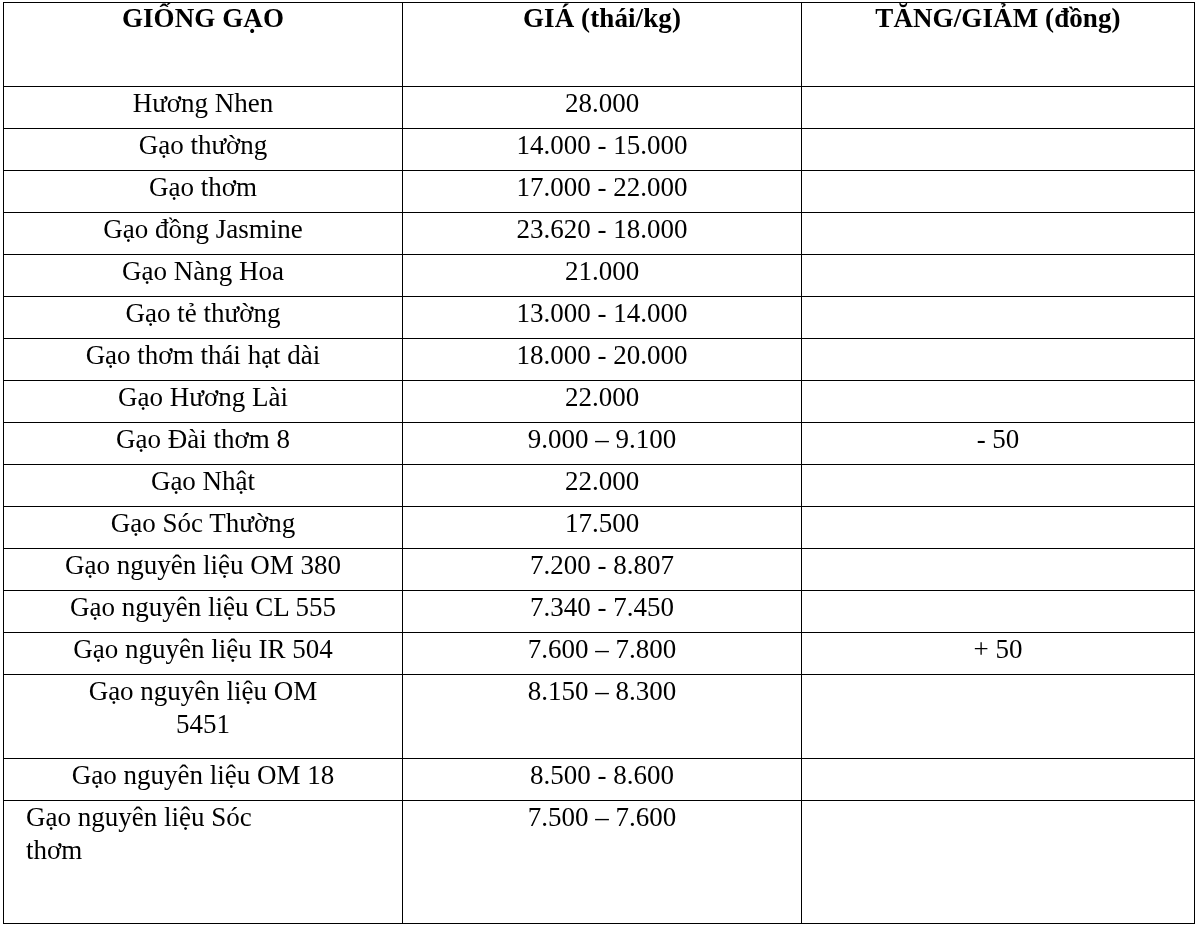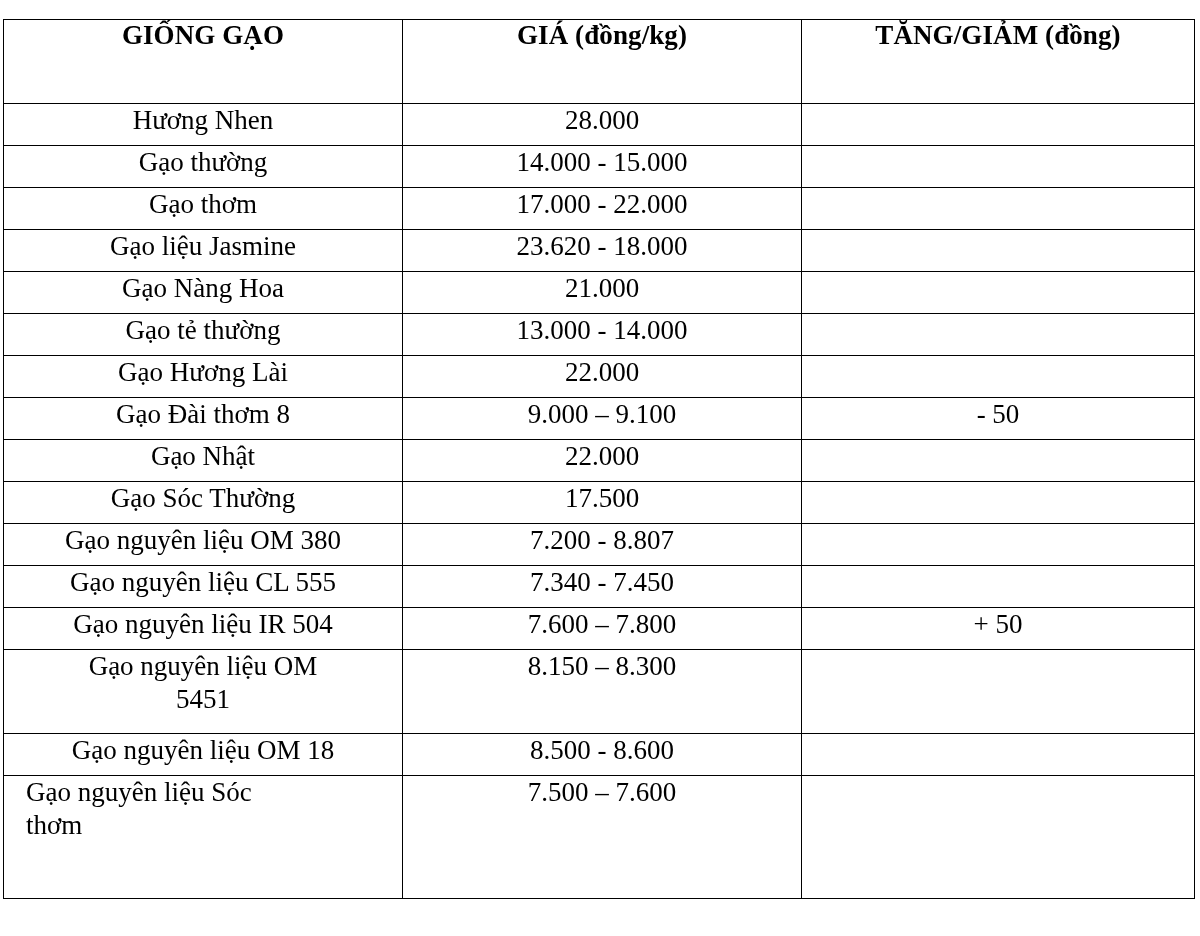--- a/index.html
+++ b/index.html
@@ -21,21 +21,21 @@
     height: 936px;
     background: #ffffff;
     box-sizing: border-box;
   }
 
   table.price-table {
     border-collapse: collapse;
     table-layout: fixed;
     width: 1191px;
     margin-left: 3px;
-    margin-top: 19px;
+    margin-top: 2px;
     background: #ffffff;
     border-radius: 11px;
   }
 
   table.price-table col.c-name  { width: 399px; }
   table.price-table col.c-price { width: 399px; }
   table.price-table col.c-delta { width: 393px; }
 
   table.price-table th,
   table.price-table td {
@@ -86,21 +86,21 @@
   <table class="price-table">
     <colgroup>
       <col class="c-name">
       <col class="c-price">
       <col class="c-delta">
     </colgroup>
 
     <thead>
       <tr>
         <th>GIỐNG GẠO</th>
-        <th>GIÁ (đồng/kg)</th>
+        <th>GIÁ (thái/kg)</th>
         <th>TĂNG/GIẢM (đồng)</th>
       </tr>
     </thead>
 
     <tbody id="table-body">
         <tr>
           <td class="cell-name">
             <span class="cell-text">Hương Nhen</span>
           </td>
           <td class="cell-price">
@@ -127,21 +127,21 @@
           </td>
           <td class="cell-price">
             <span class="cell-text">17.000 - 22.000</span>
           </td>
           <td class="cell-delta">
             <span class="cell-text"></span>
           </td>
         </tr>
         <tr>
           <td class="cell-name">
-            <span class="cell-text">Gạo liệu Jasmine</span>
+            <span class="cell-text">Gạo đồng Jasmine</span>
           </td>
           <td class="cell-price">
             <span class="cell-text">23.620 - 18.000</span>
           </td>
           <td class="cell-delta">
             <span class="cell-text"></span>
           </td>
         </tr>
         <tr>
           <td class="cell-name">
@@ -153,20 +153,31 @@
           <td class="cell-delta">
             <span class="cell-text"></span>
           </td>
         </tr>
         <tr>
           <td class="cell-name">
             <span class="cell-text">Gạo tẻ thường</span>
           </td>
           <td class="cell-price">
             <span class="cell-text">13.000 - 14.000</span>
+          </td>
+          <td class="cell-delta">
+            <span class="cell-text"></span>
+          </td>
+        </tr>
+        <tr>
+          <td class="cell-name">
+            <span class="cell-text">Gạo thơm thái hạt dài</span>
+          </td>
+          <td class="cell-price">
+            <span class="cell-text">18.000 - 20.000</span>
           </td>
           <td class="cell-delta">
             <span class="cell-text"></span>
           </td>
         </tr>
         <tr>
           <td class="cell-name">
             <span class="cell-text">Gạo Hương Lài</span>
           </td>
           <td class="cell-price">

